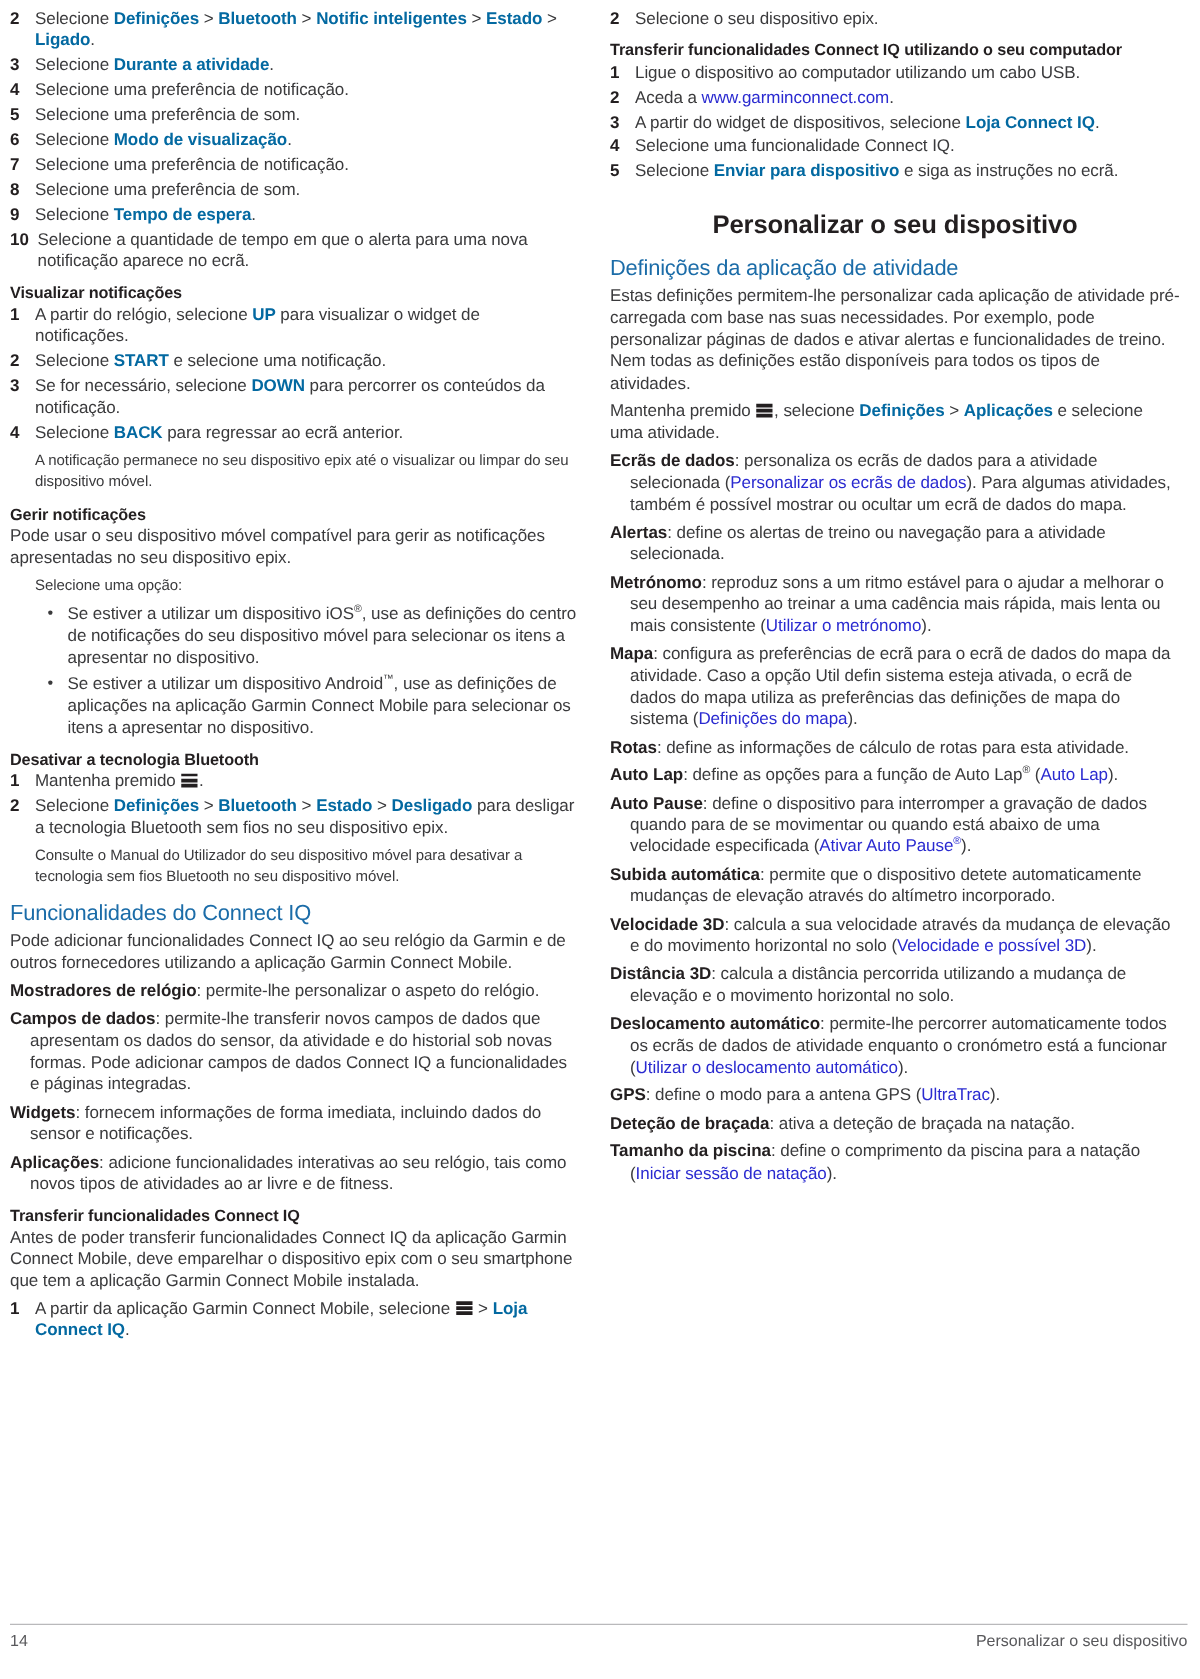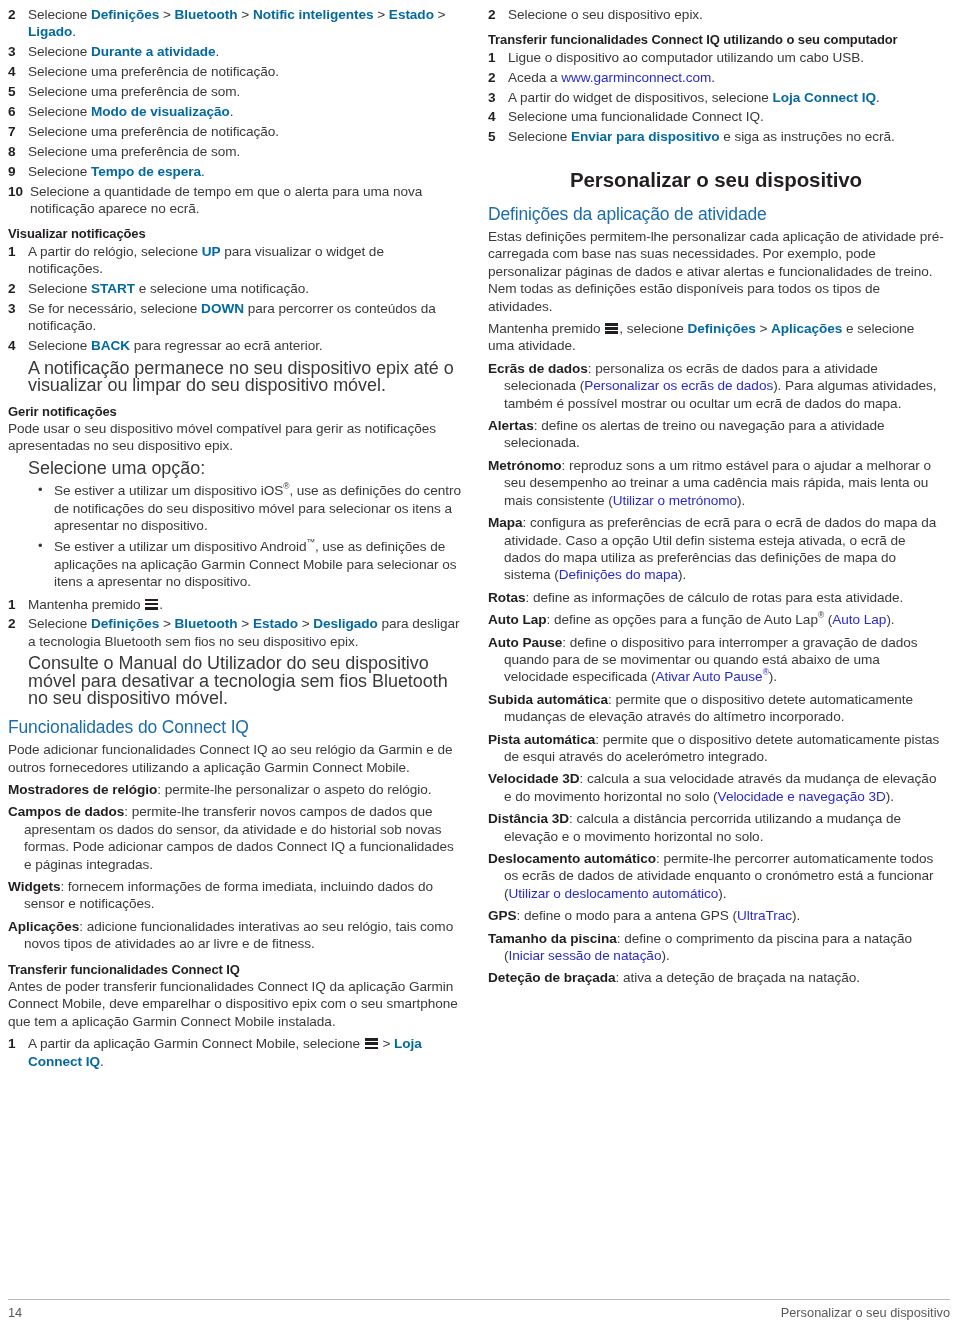--- a/index.html
+++ b/index.html
@@ -96,21 +96,21 @@
     text-align: left;
     font-weight: bold;
     color: #231f20;
     font-size: 13.6px;
   }
   ol.steps > li.wide > .num { width: 20px; }
   ol.steps > li.wide { padding-left: 22px; }
 
   
   p.substep {
-    font-size: 18px;
+    font-size: 12px;
     line-height: 17.4px;
     margin: 0 0 5px 20px;
     color: #3a3a3c;
     letter-spacing: -0.05px;
   }
 
   
   ul.bullets {
     list-style: none;
     margin: 0 0 5px 0;
@@ -224,20 +224,21 @@
       <p class="substep">A notificação permanece no seu dispositivo epix até o visualizar ou limpar do seu dispositivo móvel.</p>
 
       <h3 class="section-black">Gerir notificações</h3>
       <p class="body">Pode usar o seu dispositivo móvel compatível para gerir as notificações apresentadas no seu dispositivo epix.</p>
       <p class="substep">Selecione uma opção:</p>
       <ul class="bullets" id="manage-bullets">
           <li><span class="bullet">•</span><span>Se estiver a utilizar um dispositivo iOS<sup class="sup">®</sup>, use as definições do centro de notificações do seu dispositivo móvel para selecionar os itens a apresentar no dispositivo.</span></li>
           <li><span class="bullet">•</span><span>Se estiver a utilizar um dispositivo Android<sup class="sup">™</sup>, use as definições de aplicações na aplicação Garmin Connect Mobile para selecionar os itens a apresentar no dispositivo.</span></li>
         </ul>
 
+      <h3 class="section-black">Desativar a tecnologia Bluetooth</h3>
       <ol class="steps" id="bt-steps">
           <li><span class="num">1</span><span>Mantenha premido <span class="menu-icon"><i></i><i></i><i></i></span>.</span></li>
           <li><span class="num">2</span><span>Selecione <b>Definições</b> &gt; <b>Bluetooth</b> &gt; <b>Estado</b> &gt; <b>Desligado</b> para desligar a tecnologia Bluetooth sem fios no seu dispositivo epix.</span></li>
         </ol>
       <p class="substep">Consulte o Manual do Utilizador do seu dispositivo móvel para desativar a tecnologia sem fios Bluetooth no seu dispositivo móvel.</p>
 
       <h2 class="section-blue">Funcionalidades do Connect IQ</h2>
       <p class="body">Pode adicionar funcionalidades Connect IQ ao seu relógio da Garmin e de outros fornecedores utilizando a aplicação Garmin Connect Mobile.</p>
       <dl class="defs" id="ciq-defs">
           <div class="def"><span class="term">Mostradores de relógio</span><span>: permite-lhe personalizar o aspeto do relógio.</span></div>
@@ -275,27 +276,26 @@
       <p class="body" id="aas-instruction">Mantenha premido <span class="menu-icon"><i></i><i></i><i></i></span>, selecione <b>Definições</b> &gt; <b>Aplicações</b> e selecione uma atividade.</p>
       <dl class="defs" id="aas-defs">
           <div class="def"><span class="term">Ecrãs de dados</span><span>: personaliza os ecrãs de dados para a atividade selecionada (<span class="xref">Personalizar os ecrãs de dados</span>). Para algumas atividades, também é possível mostrar ou ocultar um ecrã de dados do mapa.</span></div>
           <div class="def"><span class="term">Alertas</span><span>: define os alertas de treino ou navegação para a atividade selecionada.</span></div>
           <div class="def"><span class="term">Metrónomo</span><span>: reproduz sons a um ritmo estável para o ajudar a melhorar o seu desempenho ao treinar a uma cadência mais rápida, mais lenta ou mais consistente (<span class="xref">Utilizar o metrónomo</span>).</span></div>
           <div class="def"><span class="term">Mapa</span><span>: configura as preferências de ecrã para o ecrã de dados do mapa da atividade. Caso a opção Util defin sistema esteja ativada, o ecrã de dados do mapa utiliza as preferências das definições de mapa do sistema (<span class="xref">Definições do mapa</span>).</span></div>
           <div class="def"><span class="term">Rotas</span><span>: define as informações de cálculo de rotas para esta atividade.</span></div>
           <div class="def"><span class="term">Auto Lap</span><span>: define as opções para a função de Auto Lap<sup class="sup">®</sup> (<span class="xref">Auto Lap</span>).</span></div>
           <div class="def"><span class="term">Auto Pause</span><span>: define o dispositivo para interromper a gravação de dados quando para de se movimentar ou quando está abaixo de uma velocidade especificada (<span class="xref">Ativar Auto Pause<sup class="sup">®</sup></span>).</span></div>
           <div class="def"><span class="term">Subida automática</span><span>: permite que o dispositivo detete automaticamente mudanças de elevação através do altímetro incorporado.</span></div>
-          <div class="def"><span class="term">Pista automática</span><span>: permite que o dispositivo detete automaticamente pistas de esqui através do acelerómetro integrado.</span></div>
-          <div class="def"><span class="term">Velocidade 3D</span><span>: calcula a sua velocidade através da mudança de elevação e do movimento horizontal no solo (<span class="xref">Velocidade e navegação 3D</span>).</span></div>
+          <div class="def"><span class="term">Velocidade 3D</span><span>: calcula a sua velocidade através da mudança de elevação e do movimento horizontal no solo (<span class="xref">Velocidade e possível 3D</span>).</span></div>
           <div class="def"><span class="term">Distância 3D</span><span>: calcula a distância percorrida utilizando a mudança de elevação e o movimento horizontal no solo.</span></div>
           <div class="def"><span class="term">Deslocamento automático</span><span>: permite-lhe percorrer automaticamente todos os ecrãs de dados de atividade enquanto o cronómetro está a funcionar (<span class="xref">Utilizar o deslocamento automático</span>).</span></div>
           <div class="def"><span class="term">GPS</span><span>: define o modo para a antena GPS (<span class="xref">UltraTrac</span>).</span></div>
+          <div class="def"><span class="term">Deteção de braçada</span><span>: ativa a deteção de braçada na natação.</span></div>
           <div class="def"><span class="term">Tamanho da piscina</span><span>: define o comprimento da piscina para a natação (<span class="xref">Iniciar sessão de natação</span>).</span></div>
-          <div class="def"><span class="term">Deteção de braçada</span><span>: ativa a deteção de braçada na natação.</span></div>
         </dl>
     </div>
   </div>
 
   <div class="footer">
     <div class="rule"></div>
     <div class="row">
       <span class="pageno">14</span>
       <span class="runhead">Personalizar o seu dispositivo</span>
     </div>

